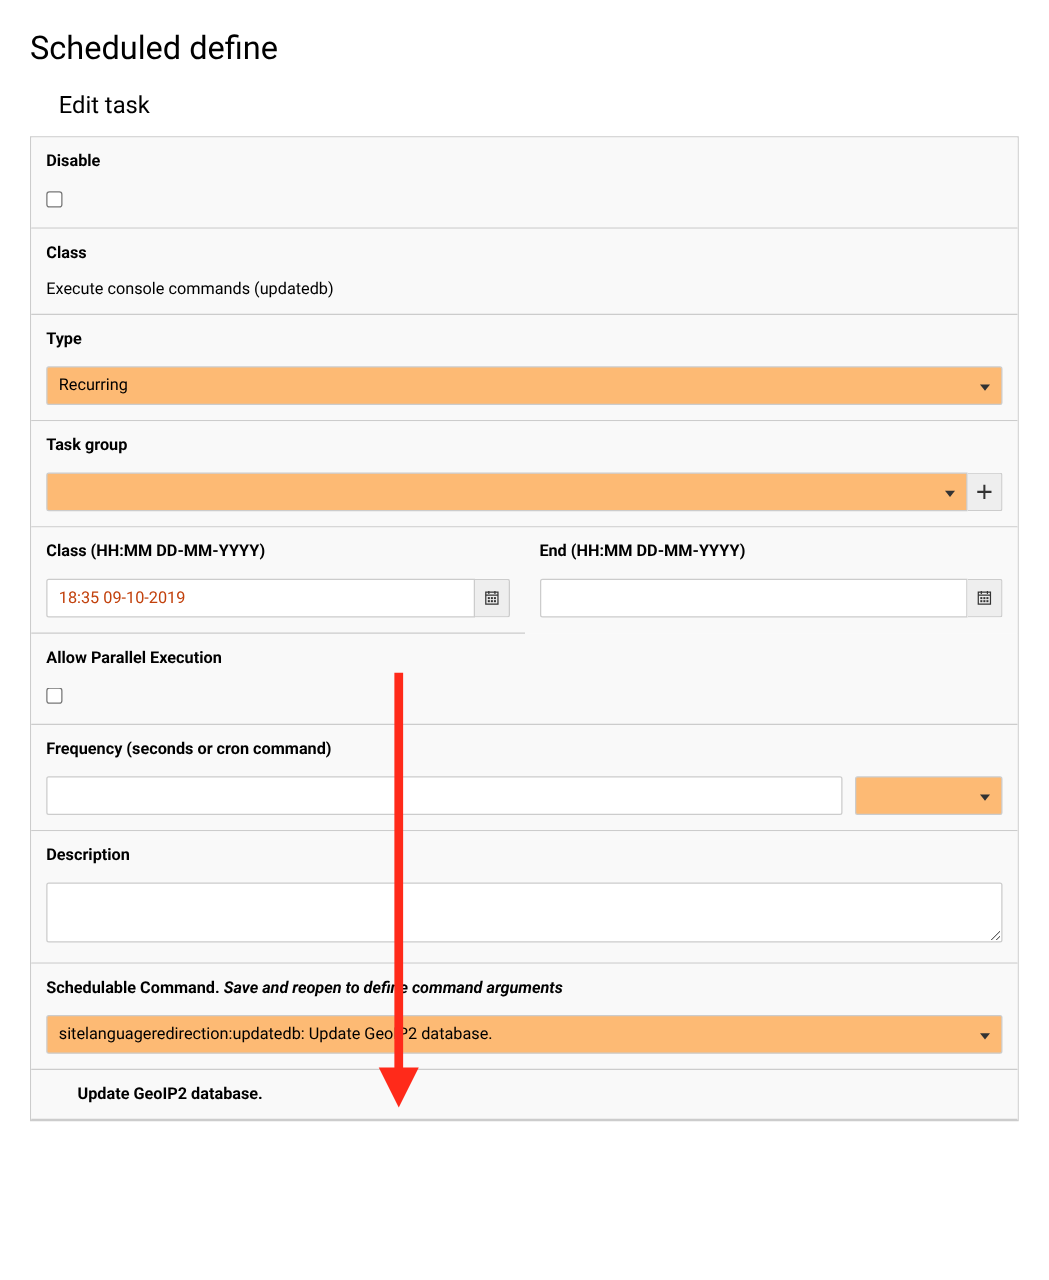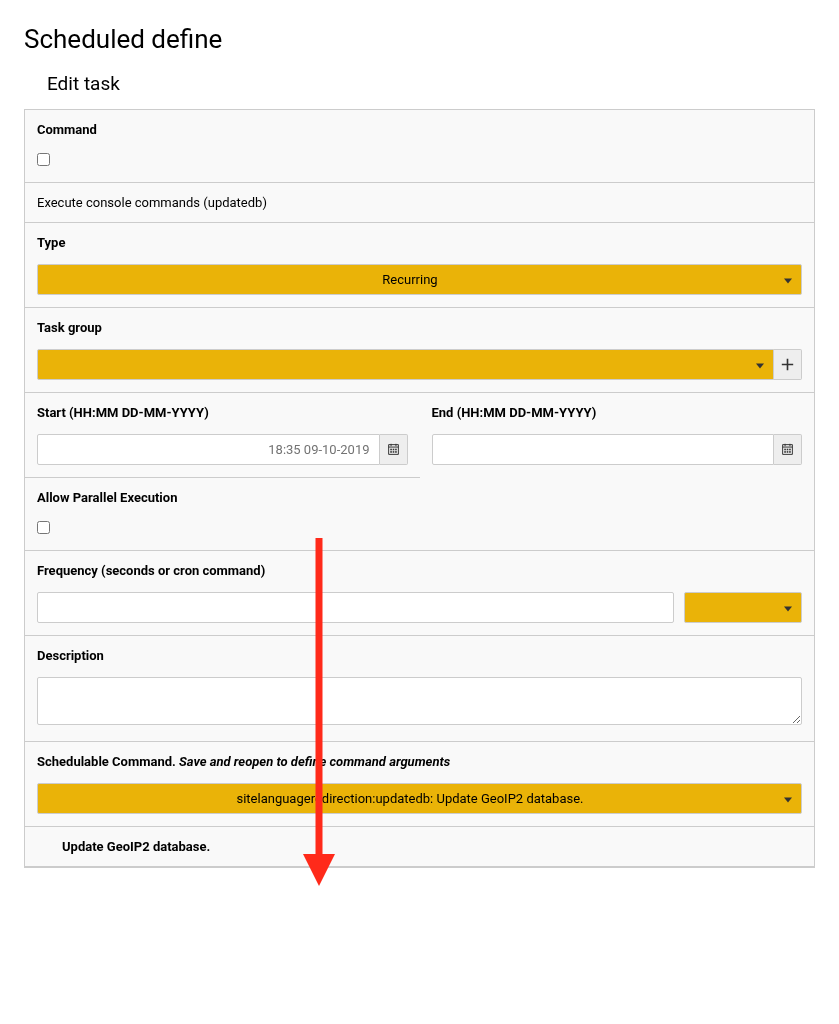--- a/index.html
+++ b/index.html
@@ -56,40 +56,38 @@
       height: 13px;
     }
     input[type="text"], textarea {
       width: 100%;
       padding: 7px 9px;
       font-size: 13px;
       border: 1px solid #ccc;
       border-radius: 2px;
       background: #fff;
       font-family: inherit;
-      color: #737373;
-      text-align: right;
+      color: #c2410c;
     }
     textarea {
       height: 48px;
       resize: both;
     }
     select {
       width: 100%;
       padding: 7px 28px 7px 9px;
       font-size: 13px;
       border: 1px solid #ccc;
       border-radius: 2px;
-      background: #eab308;
+      background: #fdba74;
       font-family: inherit;
       appearance: none;
       -webkit-appearance: none;
       background-image: none;
       color: #000;
-      text-align: center;
     }
     .select-wrapper {
       position: relative;
       width: 100%;
     }
     .select-wrapper::after {
       content: "";
       position: absolute;
       right: 10px;
       top: 50%;
@@ -155,25 +153,26 @@
   </style>
 </head>
 <body>
 
 <h1>Scheduled define</h1>
 <h2>Edit task</h2>
 
 <div class="form-panel" style="position:relative;">
 
   <div class="form-section">
-    <label class="field-label">Command</label>
+    <label class="field-label">Disable</label>
     <input type="checkbox" style="">
   </div>
 
   <div class="form-section">
+    <label class="field-label">Class</label>
     <div class="static-text">Execute console commands (updatedb)</div>
   </div>
 
   <div class="form-section">
     <label class="field-label">Type</label>
     <div class="select-wrapper">
       <select>
         <option>Recurring</option>
       </select>
     </div>
@@ -190,21 +189,21 @@
       <button class="addon-btn">
         <svg viewBox="0 0 16 16">
             <path d="M7 1h2v14H7z M1 7h14v2H1z" fill="#333"></path>
           </svg>
       </button>
     </div>
   </div>
 
   <div class="datetime-row">
     <div class="form-section" style="border-right:none;">
-      <label class="field-label">Start (HH:MM DD-MM-YYYY)</label>
+      <label class="field-label">Class (HH:MM DD-MM-YYYY)</label>
       <div class="input-group">
         <input type="text" value="18:35 09-10-2019" style="">
         <button class="addon-btn">
           <svg viewBox="0 0 16 16">
               <path d="M2 2h12v12H2z" fill="none" stroke="#333" stroke-width="1.2"></path>
               <path d="M2 5h12 M5 1v3 M11 1v3" stroke="#333" stroke-width="1.2"></path>
               <rect x="4" y="7" width="2" height="2" fill="#333"></rect>
               <rect x="7" y="7" width="2" height="2" fill="#333"></rect>
               <rect x="10" y="7" width="2" height="2" fill="#333"></rect>
               <rect x="4" y="10" width="2" height="2" fill="#333"></rect>

